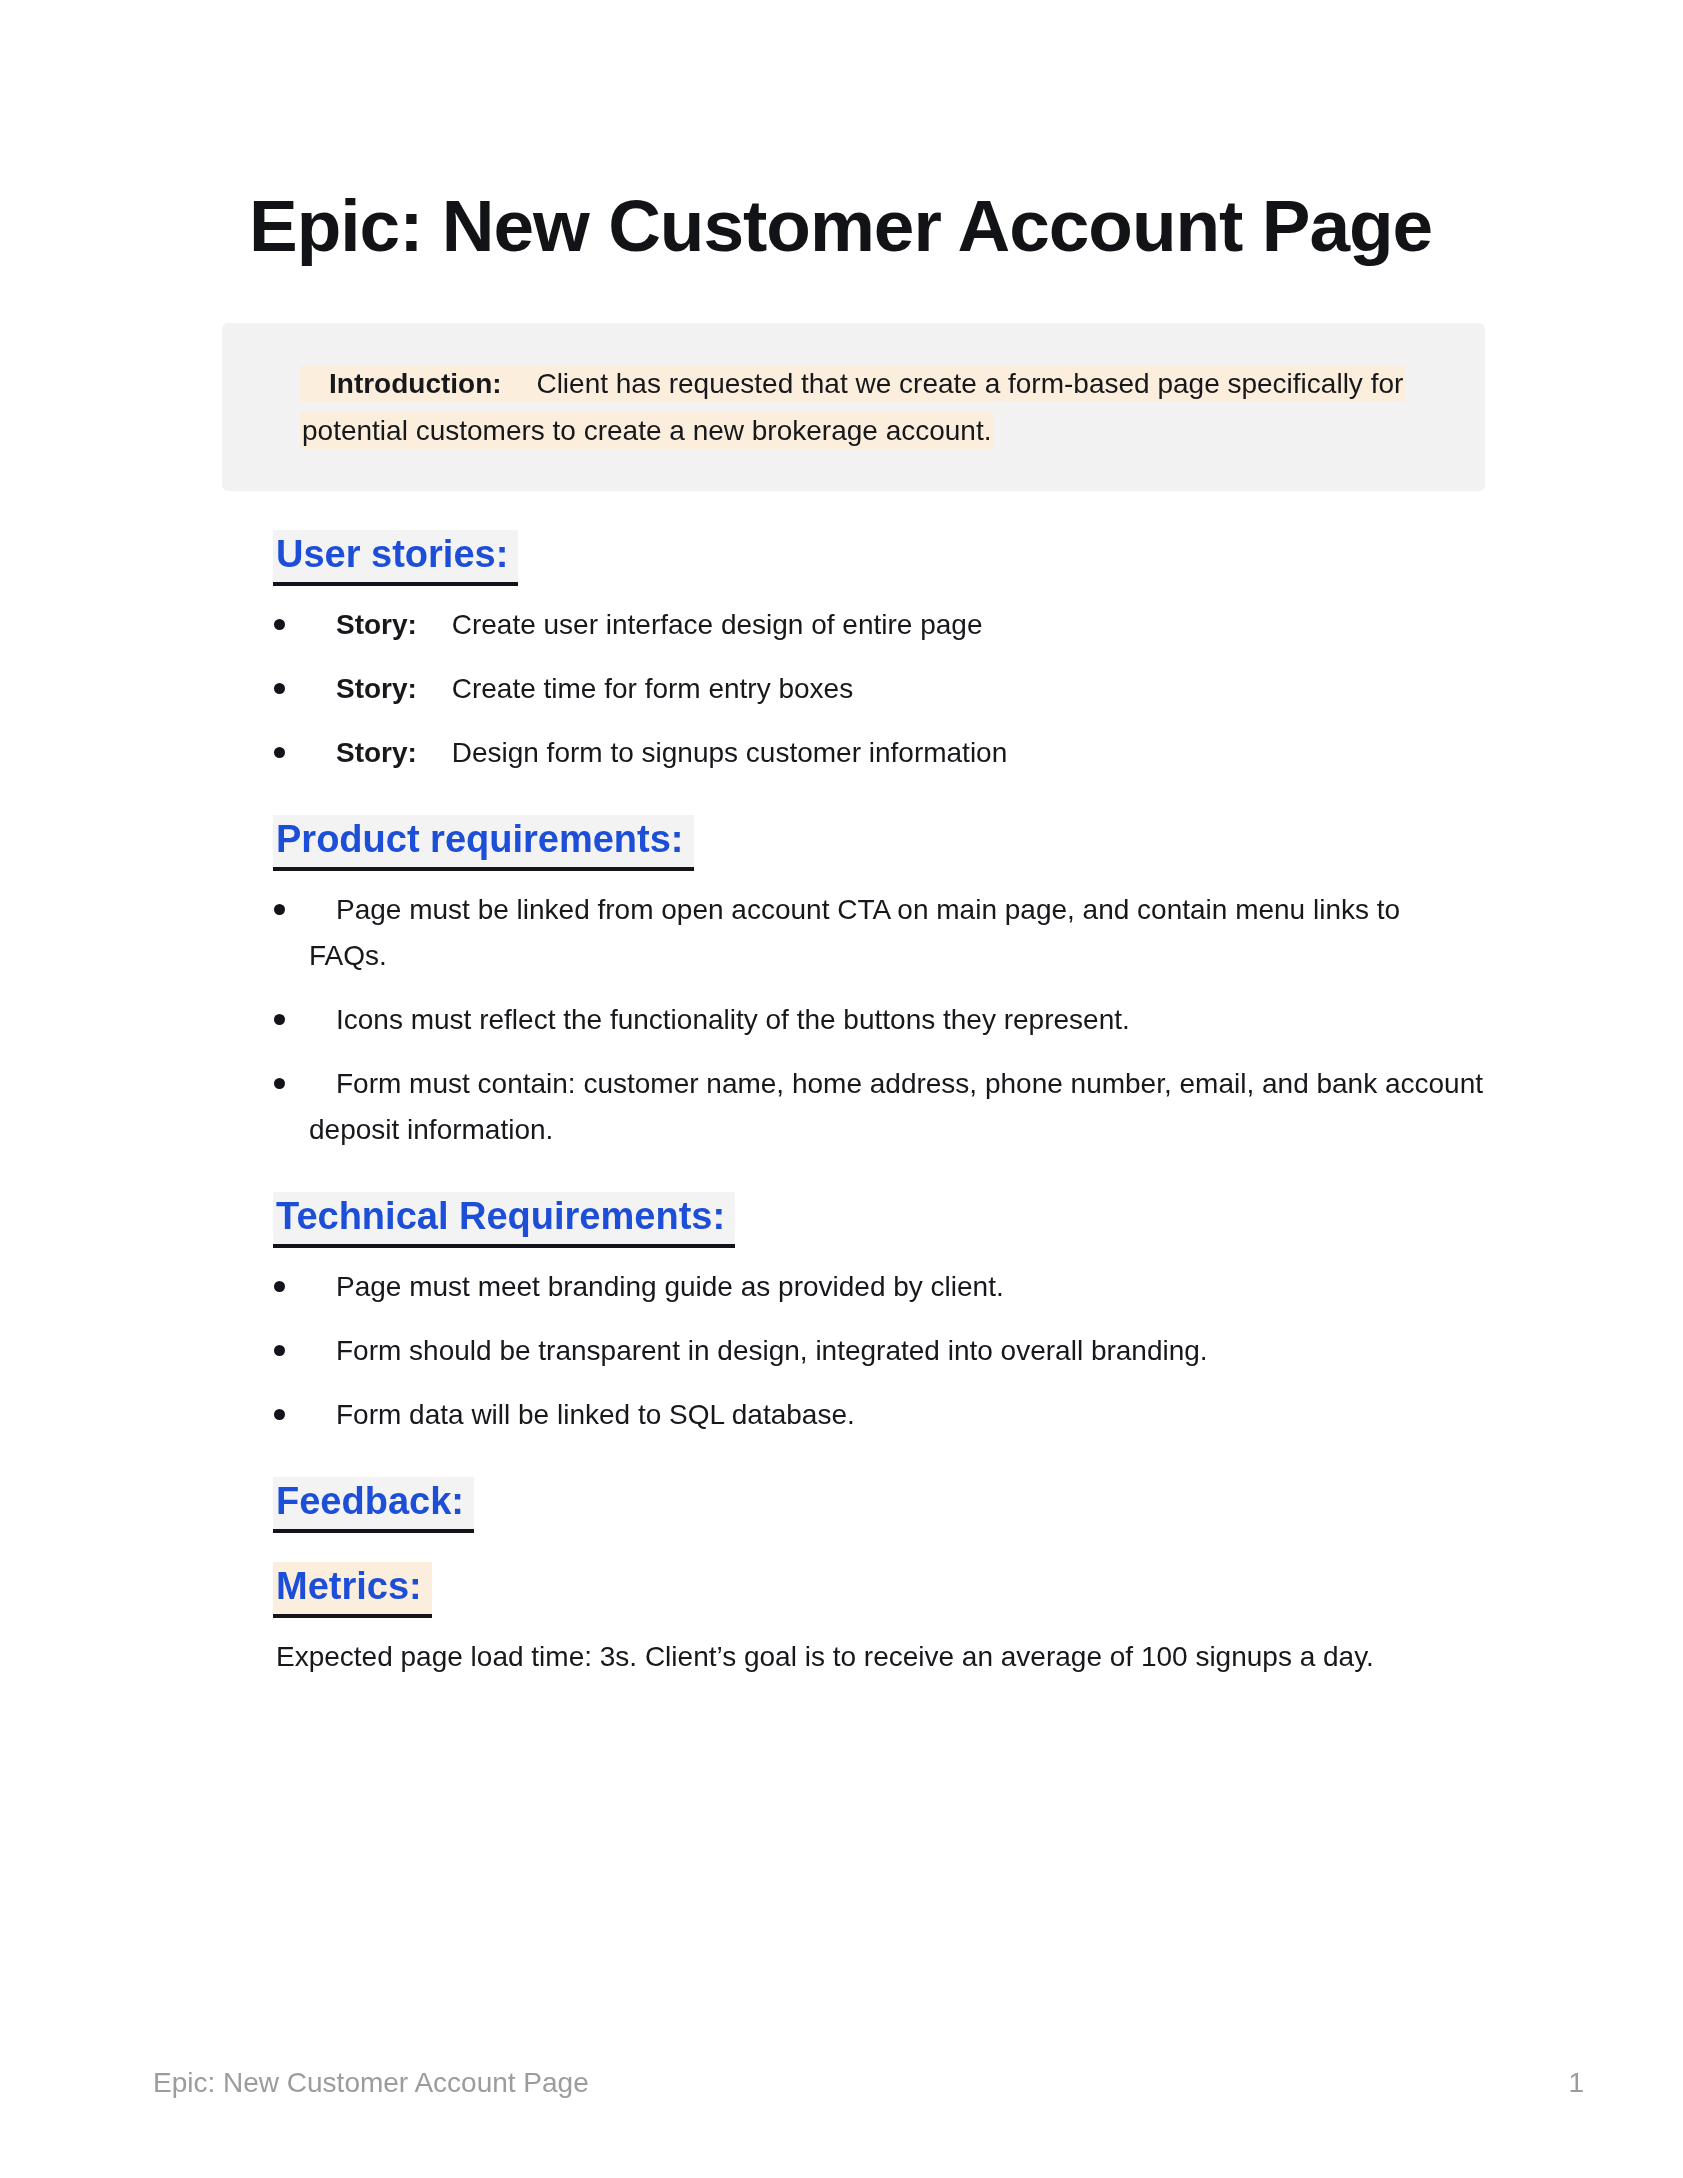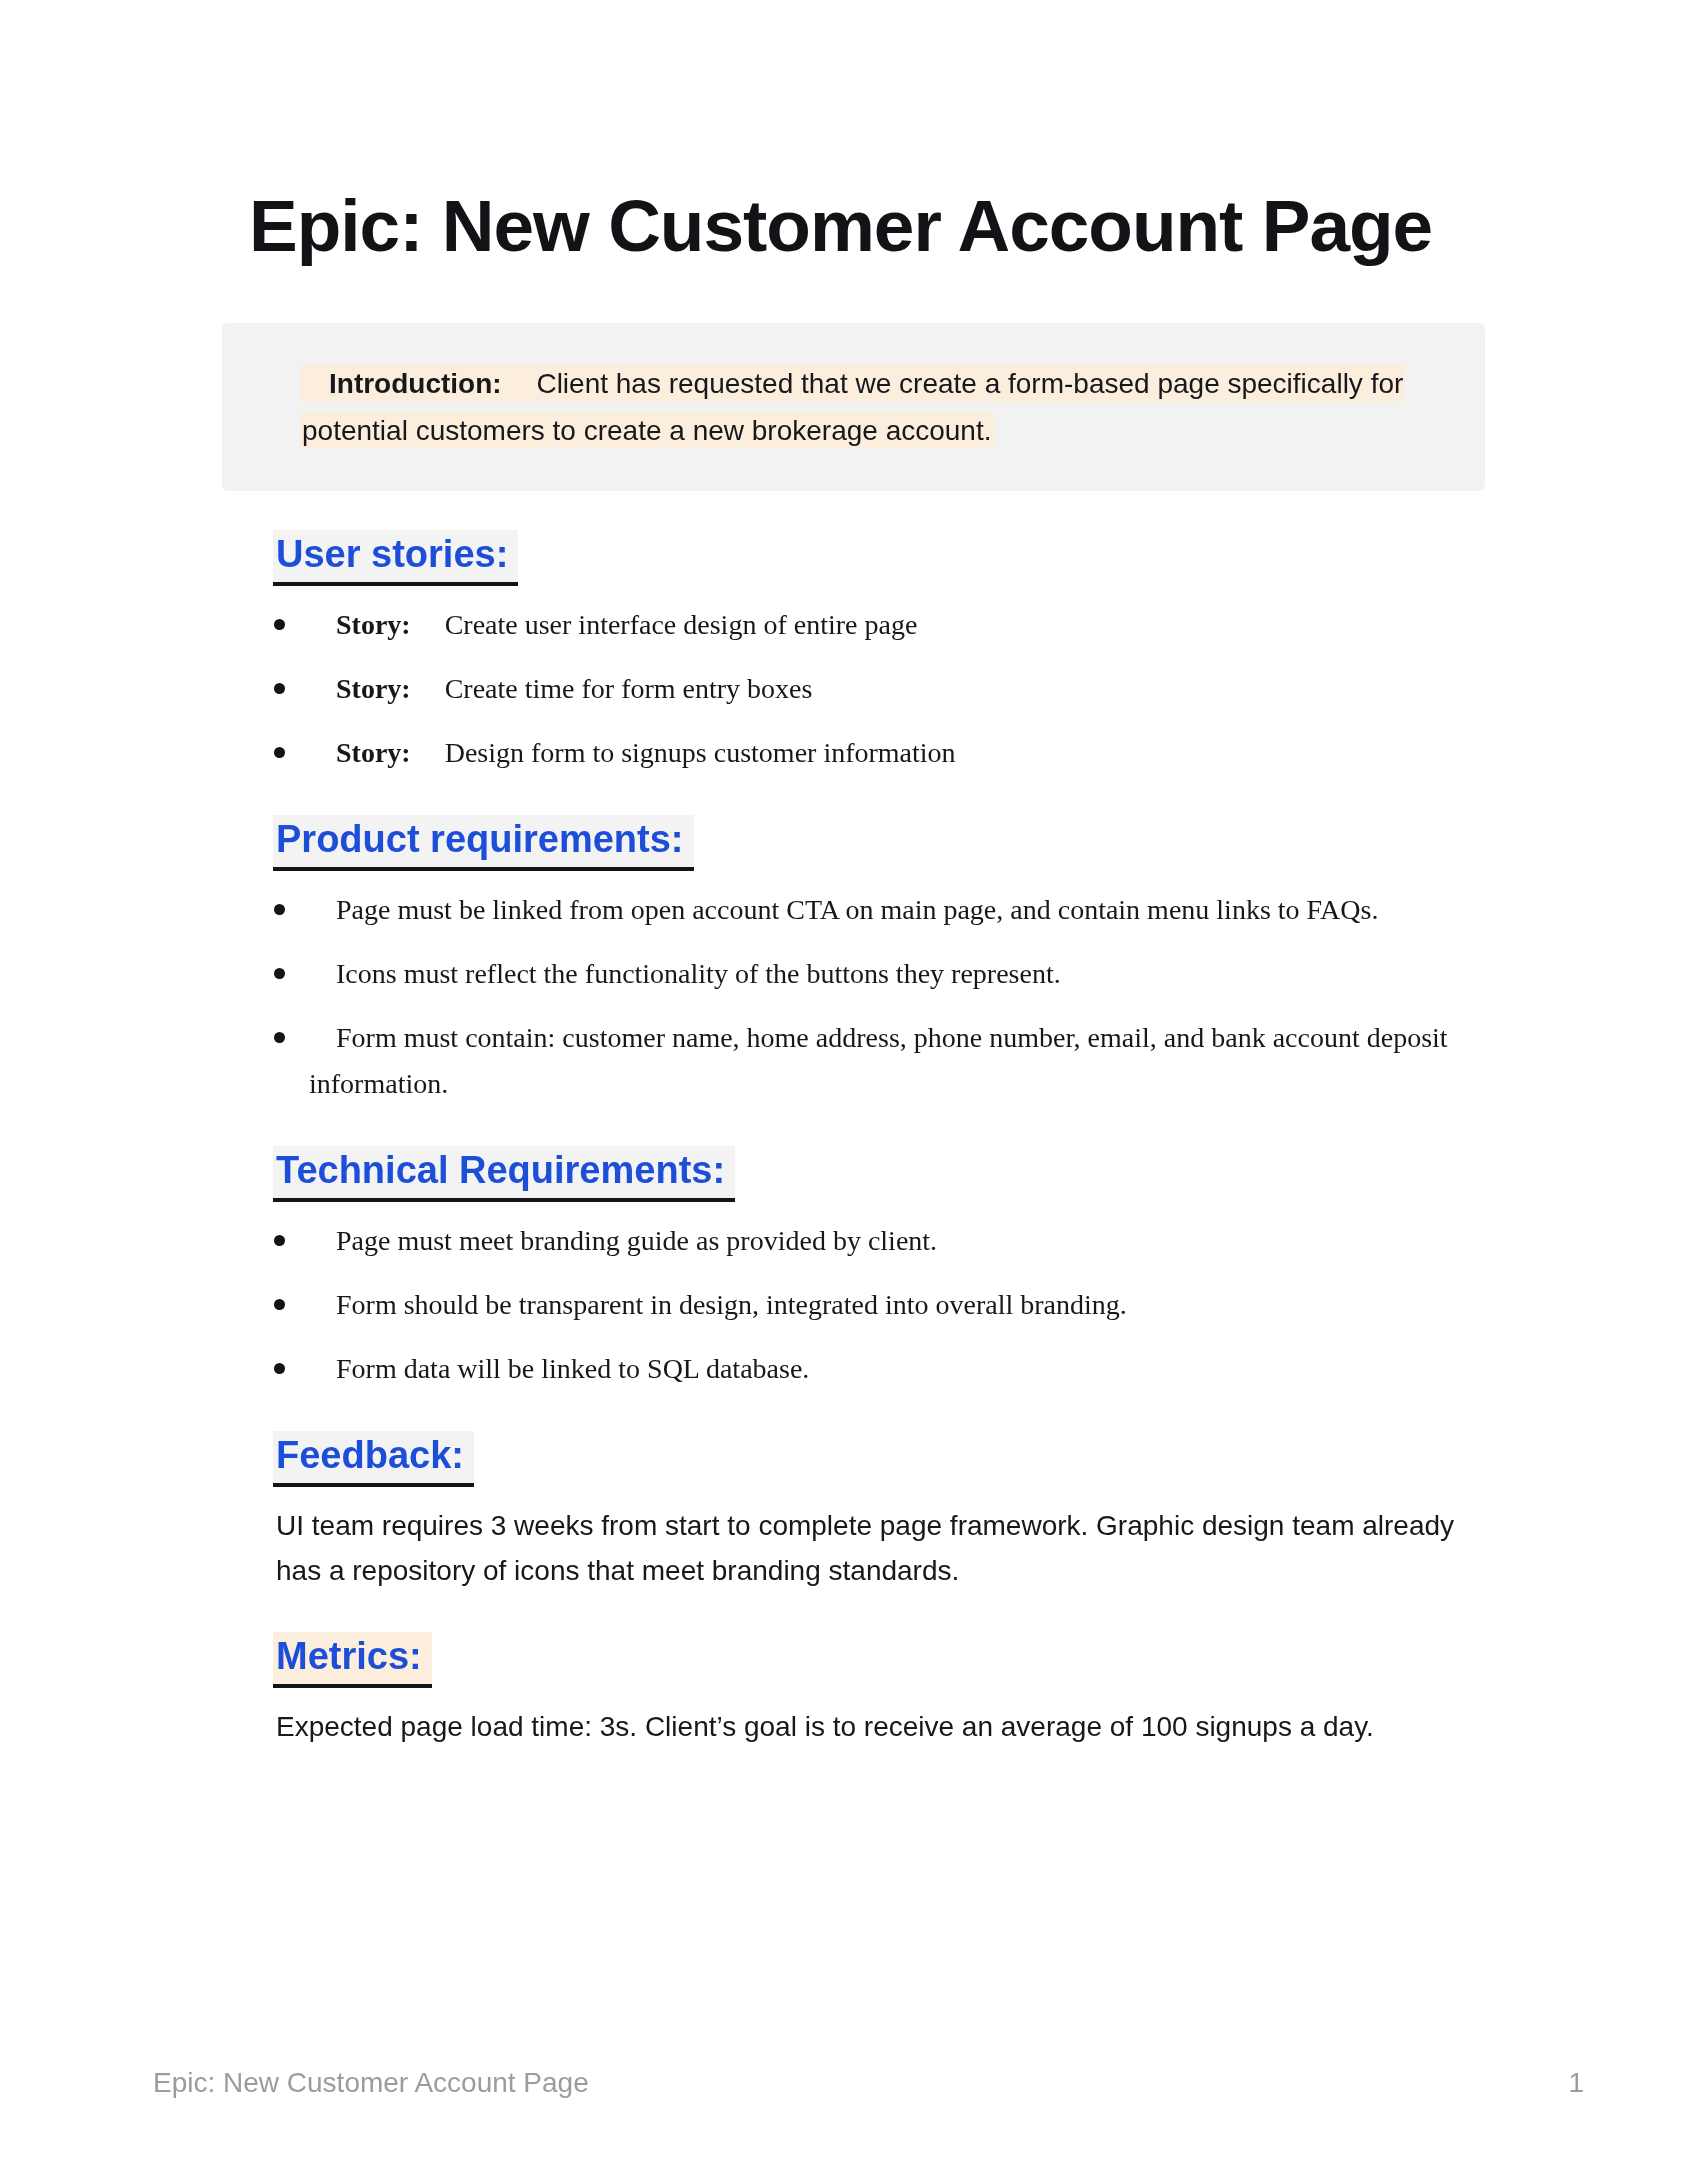--- a/index.html
+++ b/index.html
@@ -69,21 +69,20 @@
     list-style:none;
     margin:0;
     padding:0;
   }
   ul.bullets li{
     position:relative;
     padding-left:60px;
     font-size:28px;
     line-height:46px;
     margin:0 0 18px 0;
-    font-family:Liberation Serif, serif;
   }
   ul.bullets li::before{
     content:"";
     position:absolute;
     left:25px;top:17px;
     width:11px;height:11px;
     border-radius:50%;
     background:#131419;
   }
   .li-label,.intro-label{font-weight:700;}
@@ -136,21 +135,20 @@
       <h2 class="section-heading"><span class="h2-hl">Technical Requirements:</span></h2>
       <ul class="bullets">
         <li><span>Page must meet branding guide as provided by client.</span></li>
         <li><span>Form should be transparent in design, integrated into overall branding.</span></li>
         <li><span>Form data will be linked to SQL database.</span></li>
       </ul>
     </section>
 
     <section class="doc-section">
       <h2 class="section-heading"><span class="h2-hl">Feedback:</span></h2>
-      <p class="section-para">UI team requires 3 weeks from start to complete page framework. Graphic design team already has a repository of icons that meet branding standards.</p>
     </section>
 
     <section class="doc-section">
       <h2 class="section-heading"><span class="h2-hl peach">Metrics:</span></h2>
       <p class="section-para">Expected page load time: 3s. Client’s goal is to receive an average of 100 signups a day.</p>
     </section>
 
   </div>
 
   <div class="footer">

